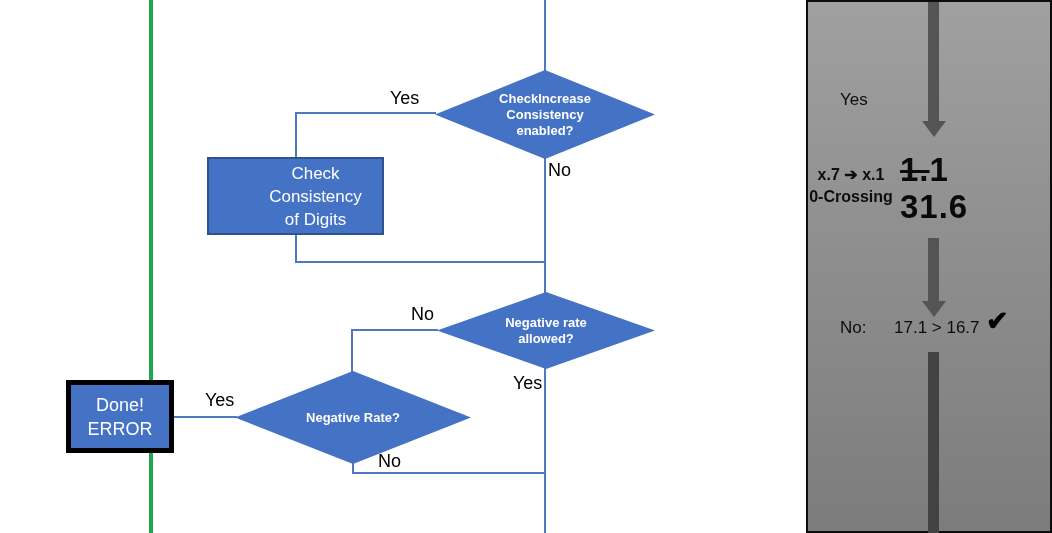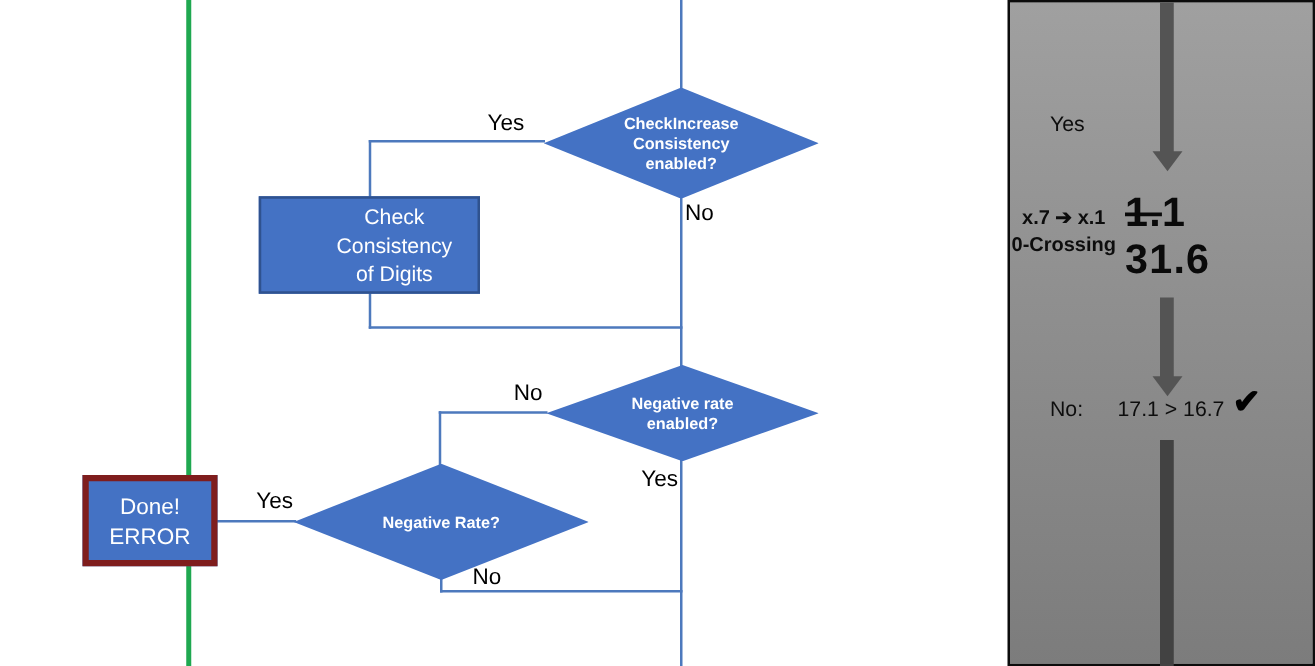--- a/index.html
+++ b/index.html
@@ -13,21 +13,21 @@
   .line{position:absolute;background:#4d79bd;}
 
   
   .diamond{position:absolute;background:#4472c4;
     clip-path:polygon(50% 0%,100% 50%,50% 100%,0% 50%);
     display:flex;align-items:center;justify-content:center;text-align:center;
     color:#ffffff;font-size:13px;font-weight:600;line-height:16px;white-space:pre-line;}
   .proc{position:absolute;background:#4472c4;border:2px solid #2f528f;box-sizing:border-box;
     display:flex;align-items:center;justify-content:center;text-align:center;
     color:#ffffff;font-size:17px;font-weight:400;line-height:23px;white-space:pre-line;padding-left:40px;}
-  .term{position:absolute;background:#4472c4;border:5px solid #7f1d1d;box-sizing:border-box;
+  .term{position:absolute;background:#4472c4;border:5px solid #000000;box-sizing:border-box;
     display:flex;align-items:center;justify-content:center;text-align:center;
     color:#ffffff;font-size:18px;font-weight:400;line-height:24px;white-space:pre-line;}
 
   
   .lbl{position:absolute;color:#000000;font-size:18px;line-height:20px;}
 
   
   .panel{position:absolute;left:806px;top:0;width:246px;height:533px;box-sizing:border-box;
     border:2px solid #0c0c0c;background:linear-gradient(to bottom,#a0a0a0 0%,#8f8f8f 45%,#7c7c7c 100%);}
   .bar{position:absolute;left:120px;width:11px;background:#545454;}
@@ -62,21 +62,21 @@
   <div class="green-line"></div>
 
   <div class="diamond" style="left:435px;top:70px;width:220px;height:89px">CheckIncrease
 Consistency
 enabled?</div>
 
   <div class="proc" style="left:207px;top:157px;width:177px;height:78px">Check Consistency
 of Digits</div>
 
   <div class="diamond" style="left:437px;top:292px;width:218px;height:77px">Negative rate
-enabled?</div>
+allowed?</div>
 
   <div class="diamond" style="left:235px;top:371px;width:236px;height:93px;font-size:13px">Negative Rate?</div>
 
   <div class="term" style="left:66px;top:380px;width:108px;height:73px">Done!
 ERROR</div>
 
   <div class="lbl" style="left:390px;top:88px">Yes</div>
   <div class="lbl" style="left:548px;top:160px">No</div>
   <div class="lbl" style="left:411px;top:304px">No</div>
   <div class="lbl" style="left:513px;top:373px">Yes</div>

